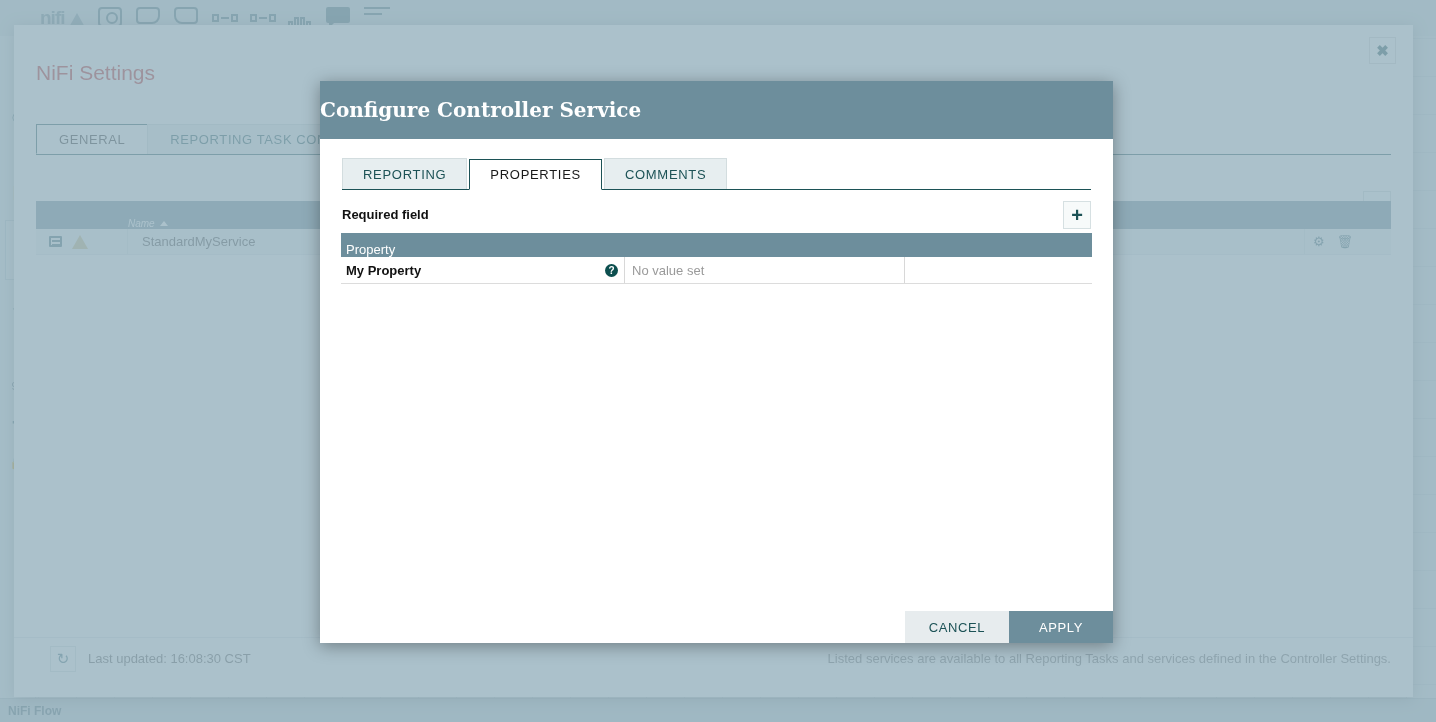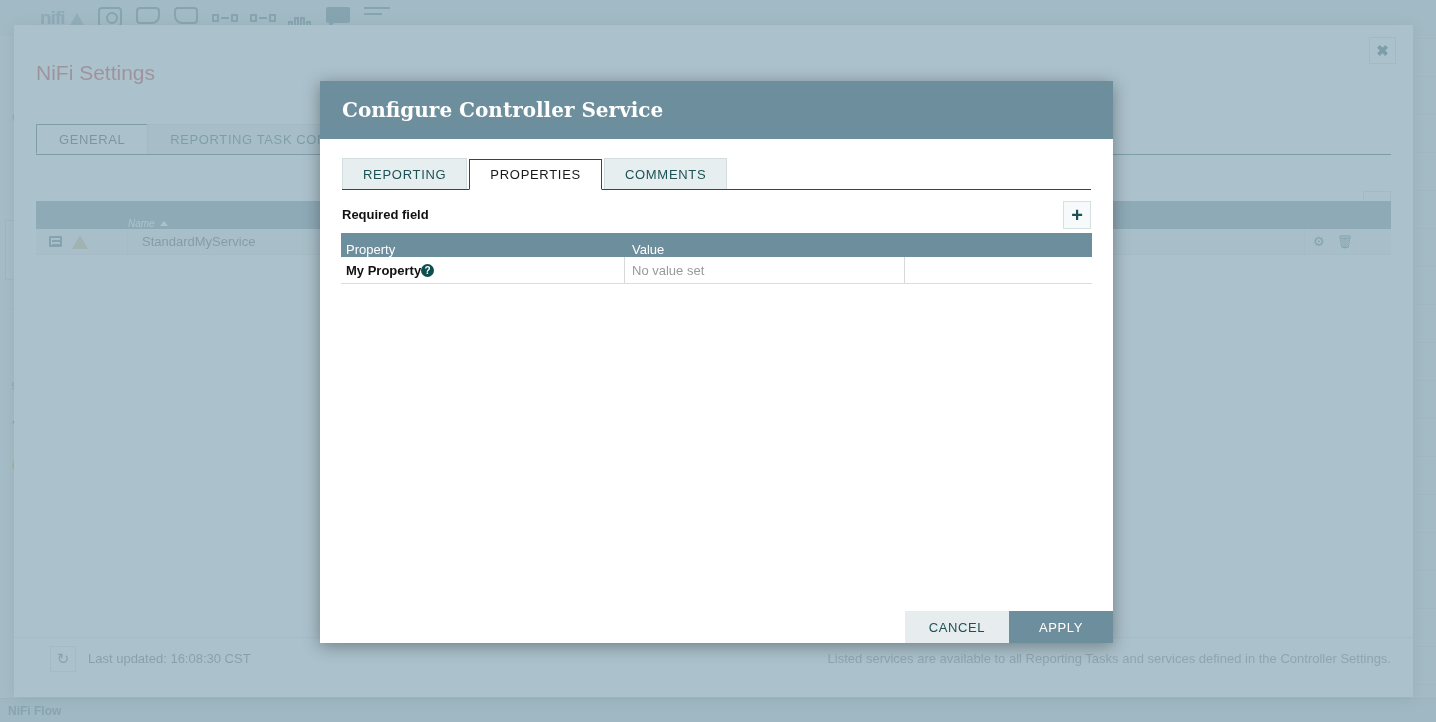--- a/index.html
+++ b/index.html
@@ -147,21 +147,21 @@
   #dim {
     position: absolute; inset: 0; background: rgba(150,178,190,.80);
   }
 
   
   #cs-dialog {
     position: absolute; left: 320px; top: 81px; width: 793px; height: 562px;
     background: #fff; box-shadow: 0 3px 16px rgba(0,0,0,.35);
   }
   #cs-header {
-    height: 58px; background: #6d8e9c; display: flex; align-items: center; padding-left: 22px;
+    height: 58px; background: #6d8e9c; display: flex; align-items: center; 
   }
   #cs-title {
     font-family: "DejaVu Serif", "Liberation Serif", serif;
     color: #fff; font-size: 20px; font-weight: bold;
   }
   #cs-tabs {
     position: absolute; left: 22px; top: 78px; right: 22px; height: 31px;
     border-bottom: 1px solid #1c5256;
     display: flex; align-items: flex-end;
   }
@@ -189,21 +189,21 @@
     height: 24px; background: #6d8e9c; color: #fff; font-size: 13px;
     display: flex; align-items: flex-end;
   }
   #prop-head .ph-prop { width: 284px; padding-left: 5px; }
   #prop-head .ph-val  { flex: 1; padding-left: 7px; }
   .prop-row {
     height: 27px; display: flex; align-items: stretch; font-size: 13px;
     border-bottom: 1px solid #dcdcdc; background: #fff;
   }
   .prop-row .pr-name {
-    width: 284px; display: flex; align-items: center; justify-content: flex-start;
+    width: 284px; display: flex; align-items: center; justify-content: space-between;
     padding: 0 6px 0 5px; color: #111; font-weight: bold;
     border-right: 1px solid #d8d8d8;
   }
   .help-ico {
     width: 13px; height: 13px; border-radius: 50%; background: #0d4f4f;
     color: #fff; font-size: 10px; font-weight: bold; line-height: 13px;
     text-align: center; cursor: pointer; flex: none;
   }
   .prop-row .pr-value {
     flex: 1; display: flex; align-items: center; padding-left: 7px;
@@ -335,21 +335,20 @@
     <div class="cs-tab active">PROPERTIES</div>
     <div class="cs-tab">COMMENTS</div>
   </div>
 
   <div id="cs-required">Required field</div>
   <div id="cs-add-prop">+</div>
 
   <div id="prop-table">
     <div id="prop-head">
       <div class="ph-prop">Property</div>
-      <div class="ph-val">Value</div>
     </div>
     <div class="prop-row">
       <div class="pr-name">
         <span>My Property</span>
         <span class="help-ico">?</span>
       </div>
       <div class="pr-value">No value set</div>
       <div class="pr-spacer"></div>
     </div>
   </div>

